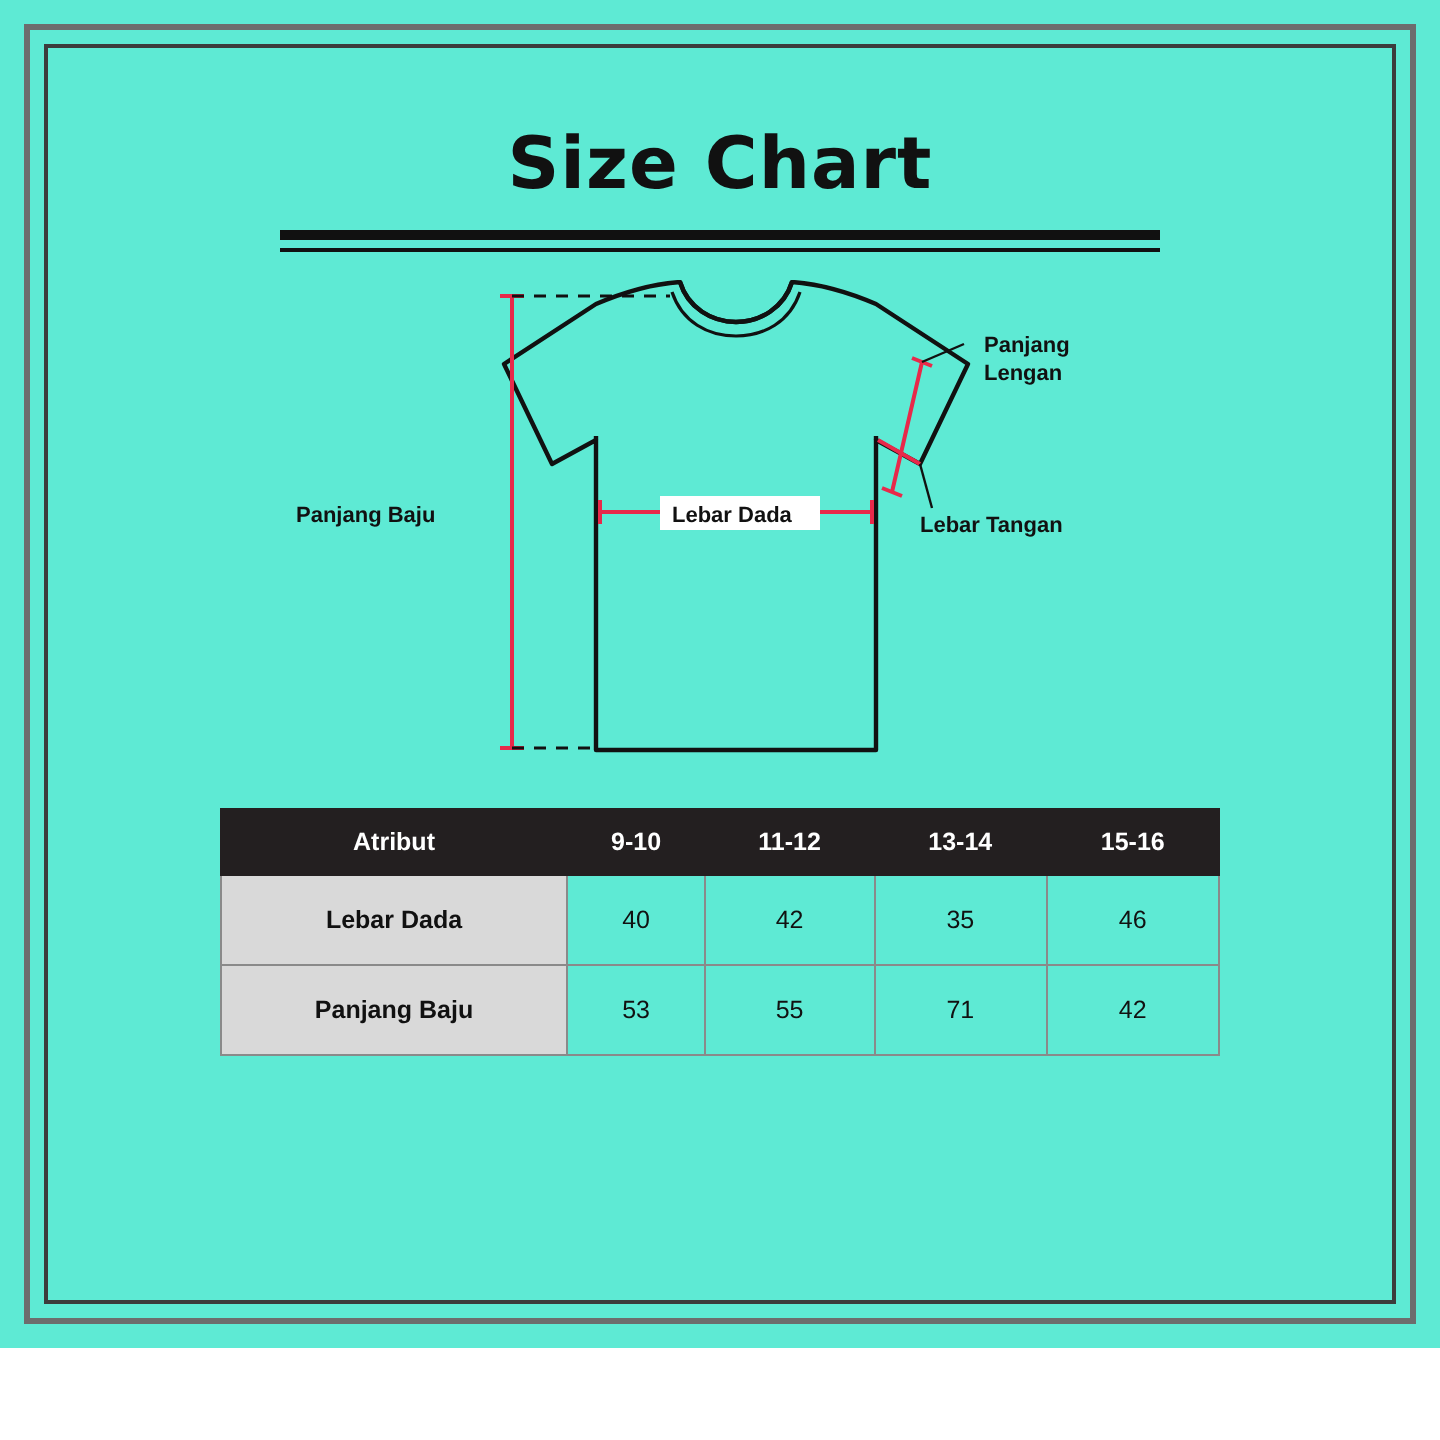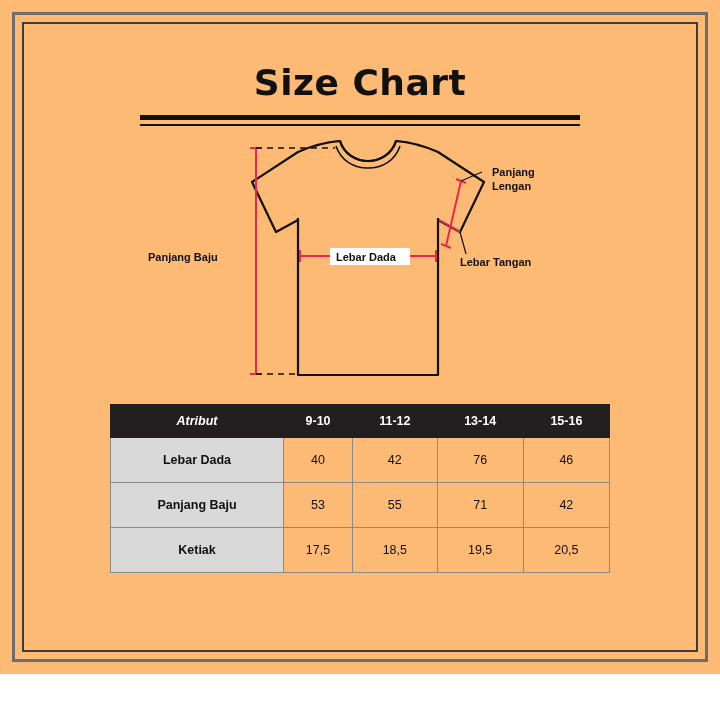--- a/index.html
+++ b/index.html
@@ -10,21 +10,21 @@
     width: 720px;
     height: 720px;
     background: #ffffff;
     font-family: "Liberation Sans", sans-serif;
     overflow: hidden;
   }
   .page {
     position: relative;
     width: 720px;
     height: 674px;
-    background: #fdba74;
+    background: #5eead4;
     box-sizing: border-box;
   }
   
   .frame-outer {
     position: absolute;
     left: 12px;
     top: 12px;
     right: 12px;
     bottom: 12px;
     border: 3px solid #6d6d6d;
@@ -95,21 +95,20 @@
   table.size-table thead th {
     background: #231f20;
     color: #ffffff;
     font-weight: bold;
     font-size: 12.5px;
     height: 30px;
     border: 1px solid #231f20;
   }
   table.size-table thead th.attr-head {
     width: 170px;
-    font-style: italic;
   }
   table.size-table tbody td.attr-cell {
     background: #d9d9d9;
     font-weight: bold;
     width: 170px;
     color: #111111;
   }
   .footnote {
     width: 500px;
     margin: 10px auto 0 auto;
@@ -196,35 +195,28 @@
           <th>11-12</th>
           <th>13-14</th>
           <th>15-16</th>
         </tr>
       </thead>
       <tbody>
         <tr>
           <td class="attr-cell">Lebar Dada</td>
           <td>40</td>
           <td>42</td>
-          <td>76</td>
+          <td>35</td>
           <td>46</td>
         </tr>
         <tr>
           <td class="attr-cell">Panjang Baju</td>
           <td>53</td>
           <td>55</td>
           <td>71</td>
           <td>42</td>
         </tr>
-        <tr>
-          <td class="attr-cell">Ketiak</td>
-          <td>17,5</td>
-          <td>18,5</td>
-          <td>19,5</td>
-          <td>20,5</td>
-        </tr>
       </tbody>
     </table>
 
 
   </div>
 </div>
 
 </body></html>

